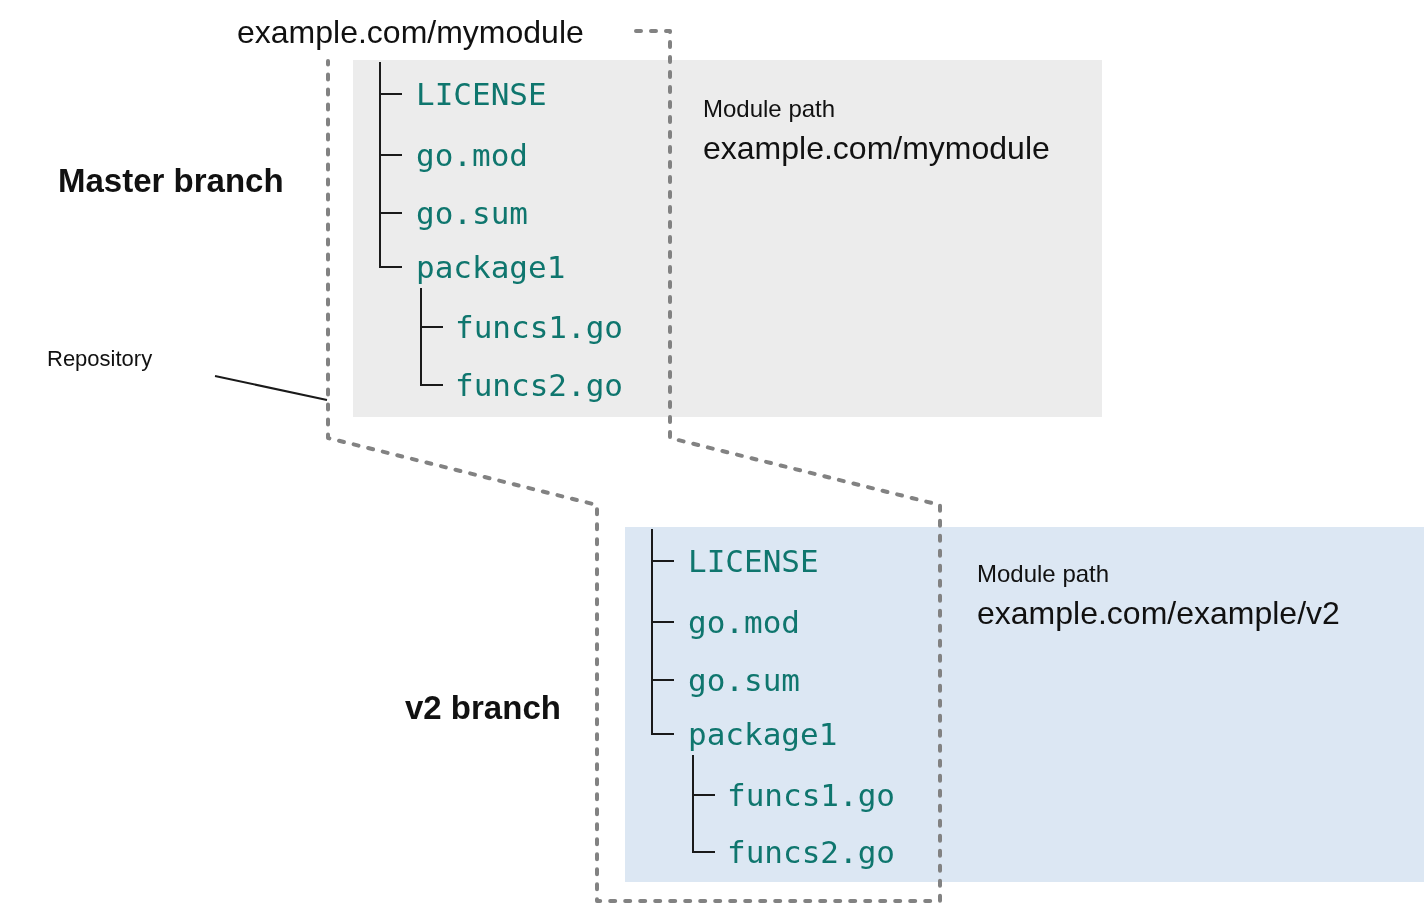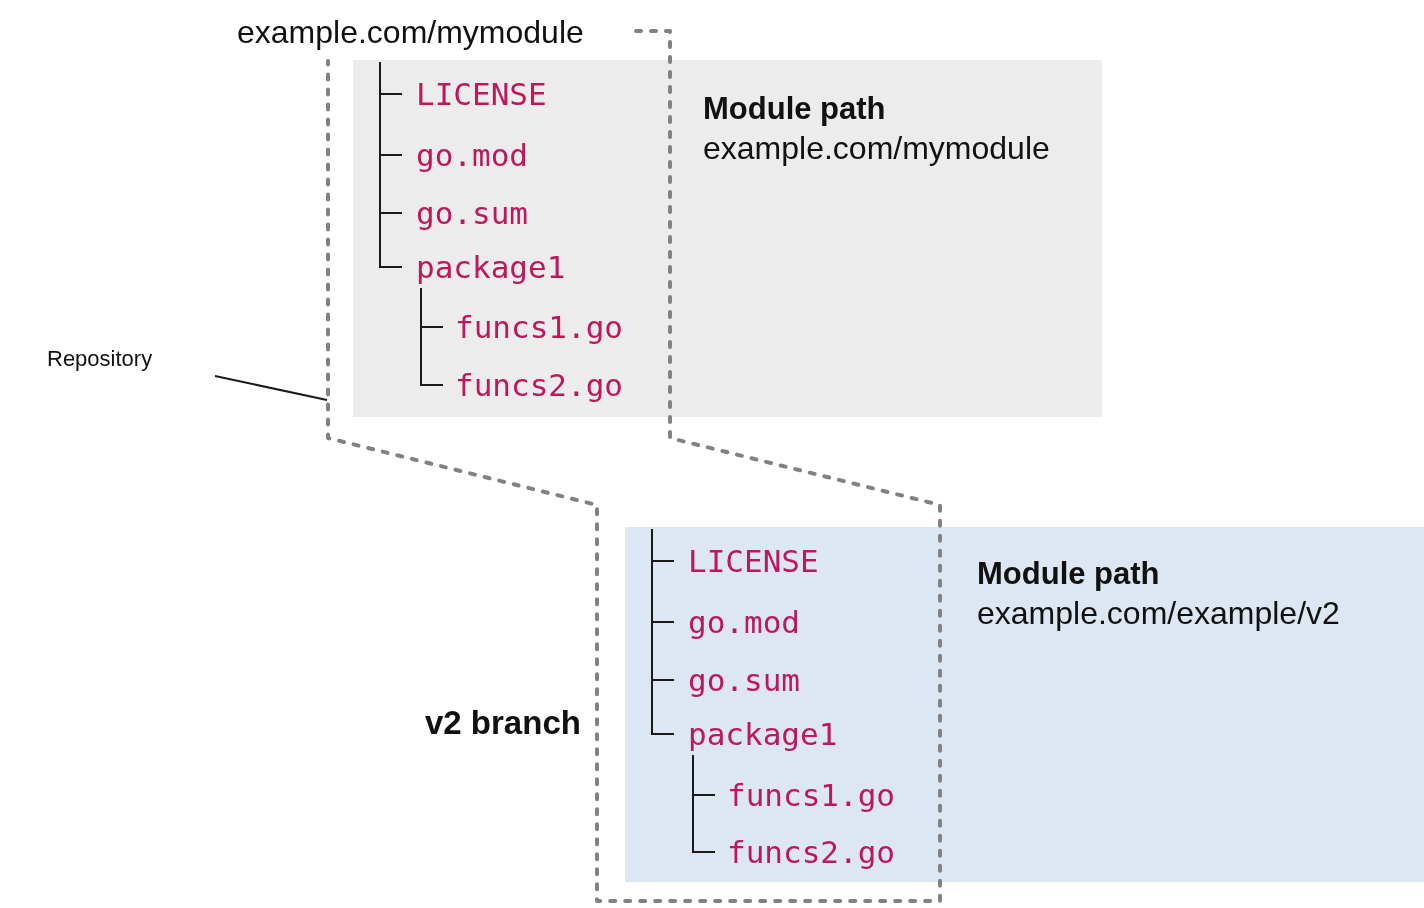--- a/index.html
+++ b/index.html
@@ -40,35 +40,35 @@
     white-space: nowrap;
     line-height: 36px;
     font-size: 32px;
   }
   .branch-label {
     font-weight: bold;
     font-size: 33px;
     line-height: 38px;
   }
   .mp-title {
-    font-weight: bold;
-    font-size: 31px;
+    font-weight: normal;
+    font-size: 24px;
     line-height: 38px;
   }
   .mp-value {
     font-size: 32px;
     line-height: 38px;
   }
   .tree-item {
     position: absolute;
     white-space: nowrap;
     font-family: "DejaVu Sans Mono", "Liberation Mono", monospace;
     font-size: 31px;
     line-height: 36px;
-    color: #be185d;
+    color: #0f766e;
   }
   .repository-label {
     font-size: 22px;
     line-height: 36px;
   }
 </style>
 </head>
 <body>
 
 <div class="canvas">
@@ -78,22 +78,23 @@
 
   <svg class="overlay" viewBox="0 0 1424 908">
     <path d="M636,31 H670 V438 L940,505 V901 H597 V505 L328,438 V61" fill="none" stroke="#828282" stroke-width="4" stroke-dasharray="5 10" stroke-linecap="round" stroke-linejoin="round"></path>
     <path d="M380,62 V267 H402 M380,94 H402 M380,155 H402 M380,213 H402 M421,288 V385 H443 M421,327 H443" fill="none" stroke="#1a1a1a" stroke-width="2"></path>
     <path d="M652,529 V734 H674 M652,561 H674 M652,622 H674 M652,680 H674 M693,755 V852 H715 M693,795 H715" fill="none" stroke="#1a1a1a" stroke-width="2"></path>
     <path d="M215,376 L327,400" fill="none" stroke="#1a1a1a" stroke-width="2"></path>
   </svg>
 
   <div class="label" style="left:237px; top:14px;">example.com/mymodule</div>
 
+  <div class="label branch-label" style="left:58px; top:162px;">Master branch</div>
   <div class="label repository-label" style="left:47px; top:341px;">Repository</div>
-  <div class="label branch-label" style="left:405px; top:704px;margin-left:20px;">v2 branch</div>
+  <div class="label branch-label" style="left:405px; top:689px;">v2 branch</div>
 
   <span class="tree-item" style="left:416px; top:76px;">LICENSE</span>
   <span class="tree-item" style="left:416px; top:137px;">go.mod</span>
   <span class="tree-item" style="left:416px; top:195px;">go.sum</span>
   <span class="tree-item" style="left:416px; top:249px;">package1</span>
   <span class="tree-item" style="left:455px; top:309px;">funcs1.go</span>
   <span class="tree-item" style="left:455px; top:367px;">funcs2.go</span>
 
   <div class="label mp-title" style="left:703px; top:90px;">Module path</div>
   <div class="label mp-value" style="left:703px; top:129px;">example.com/mymodule</div>

